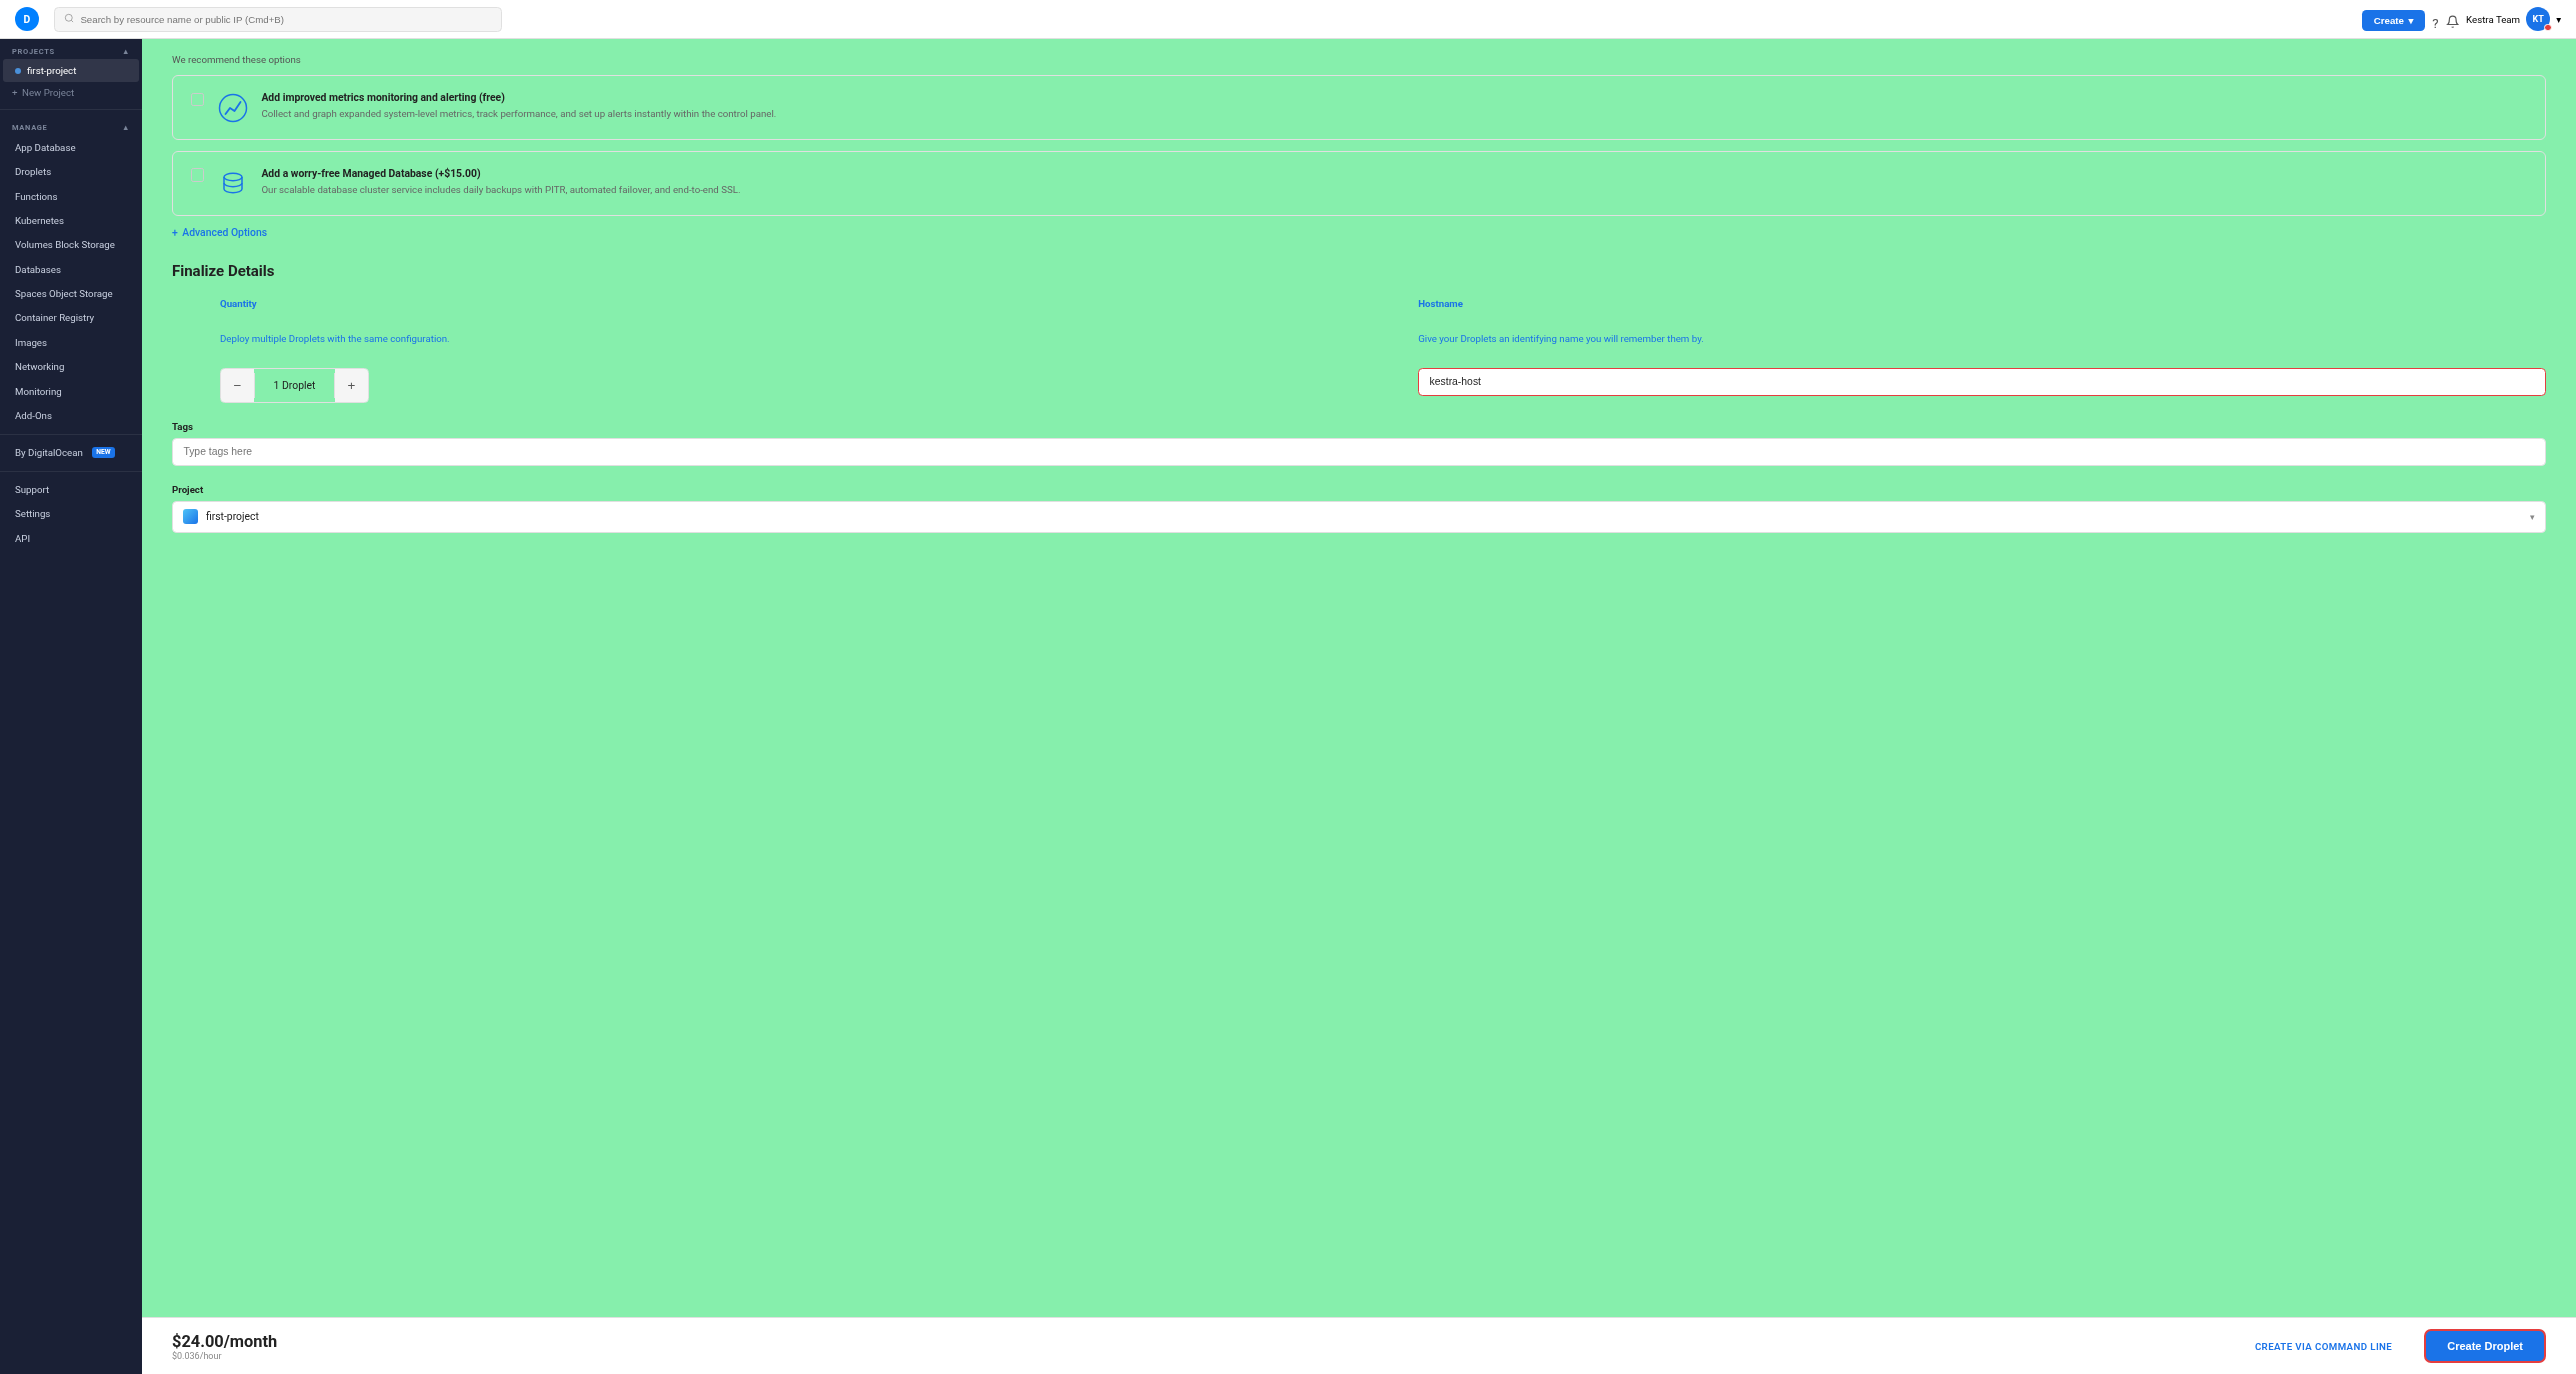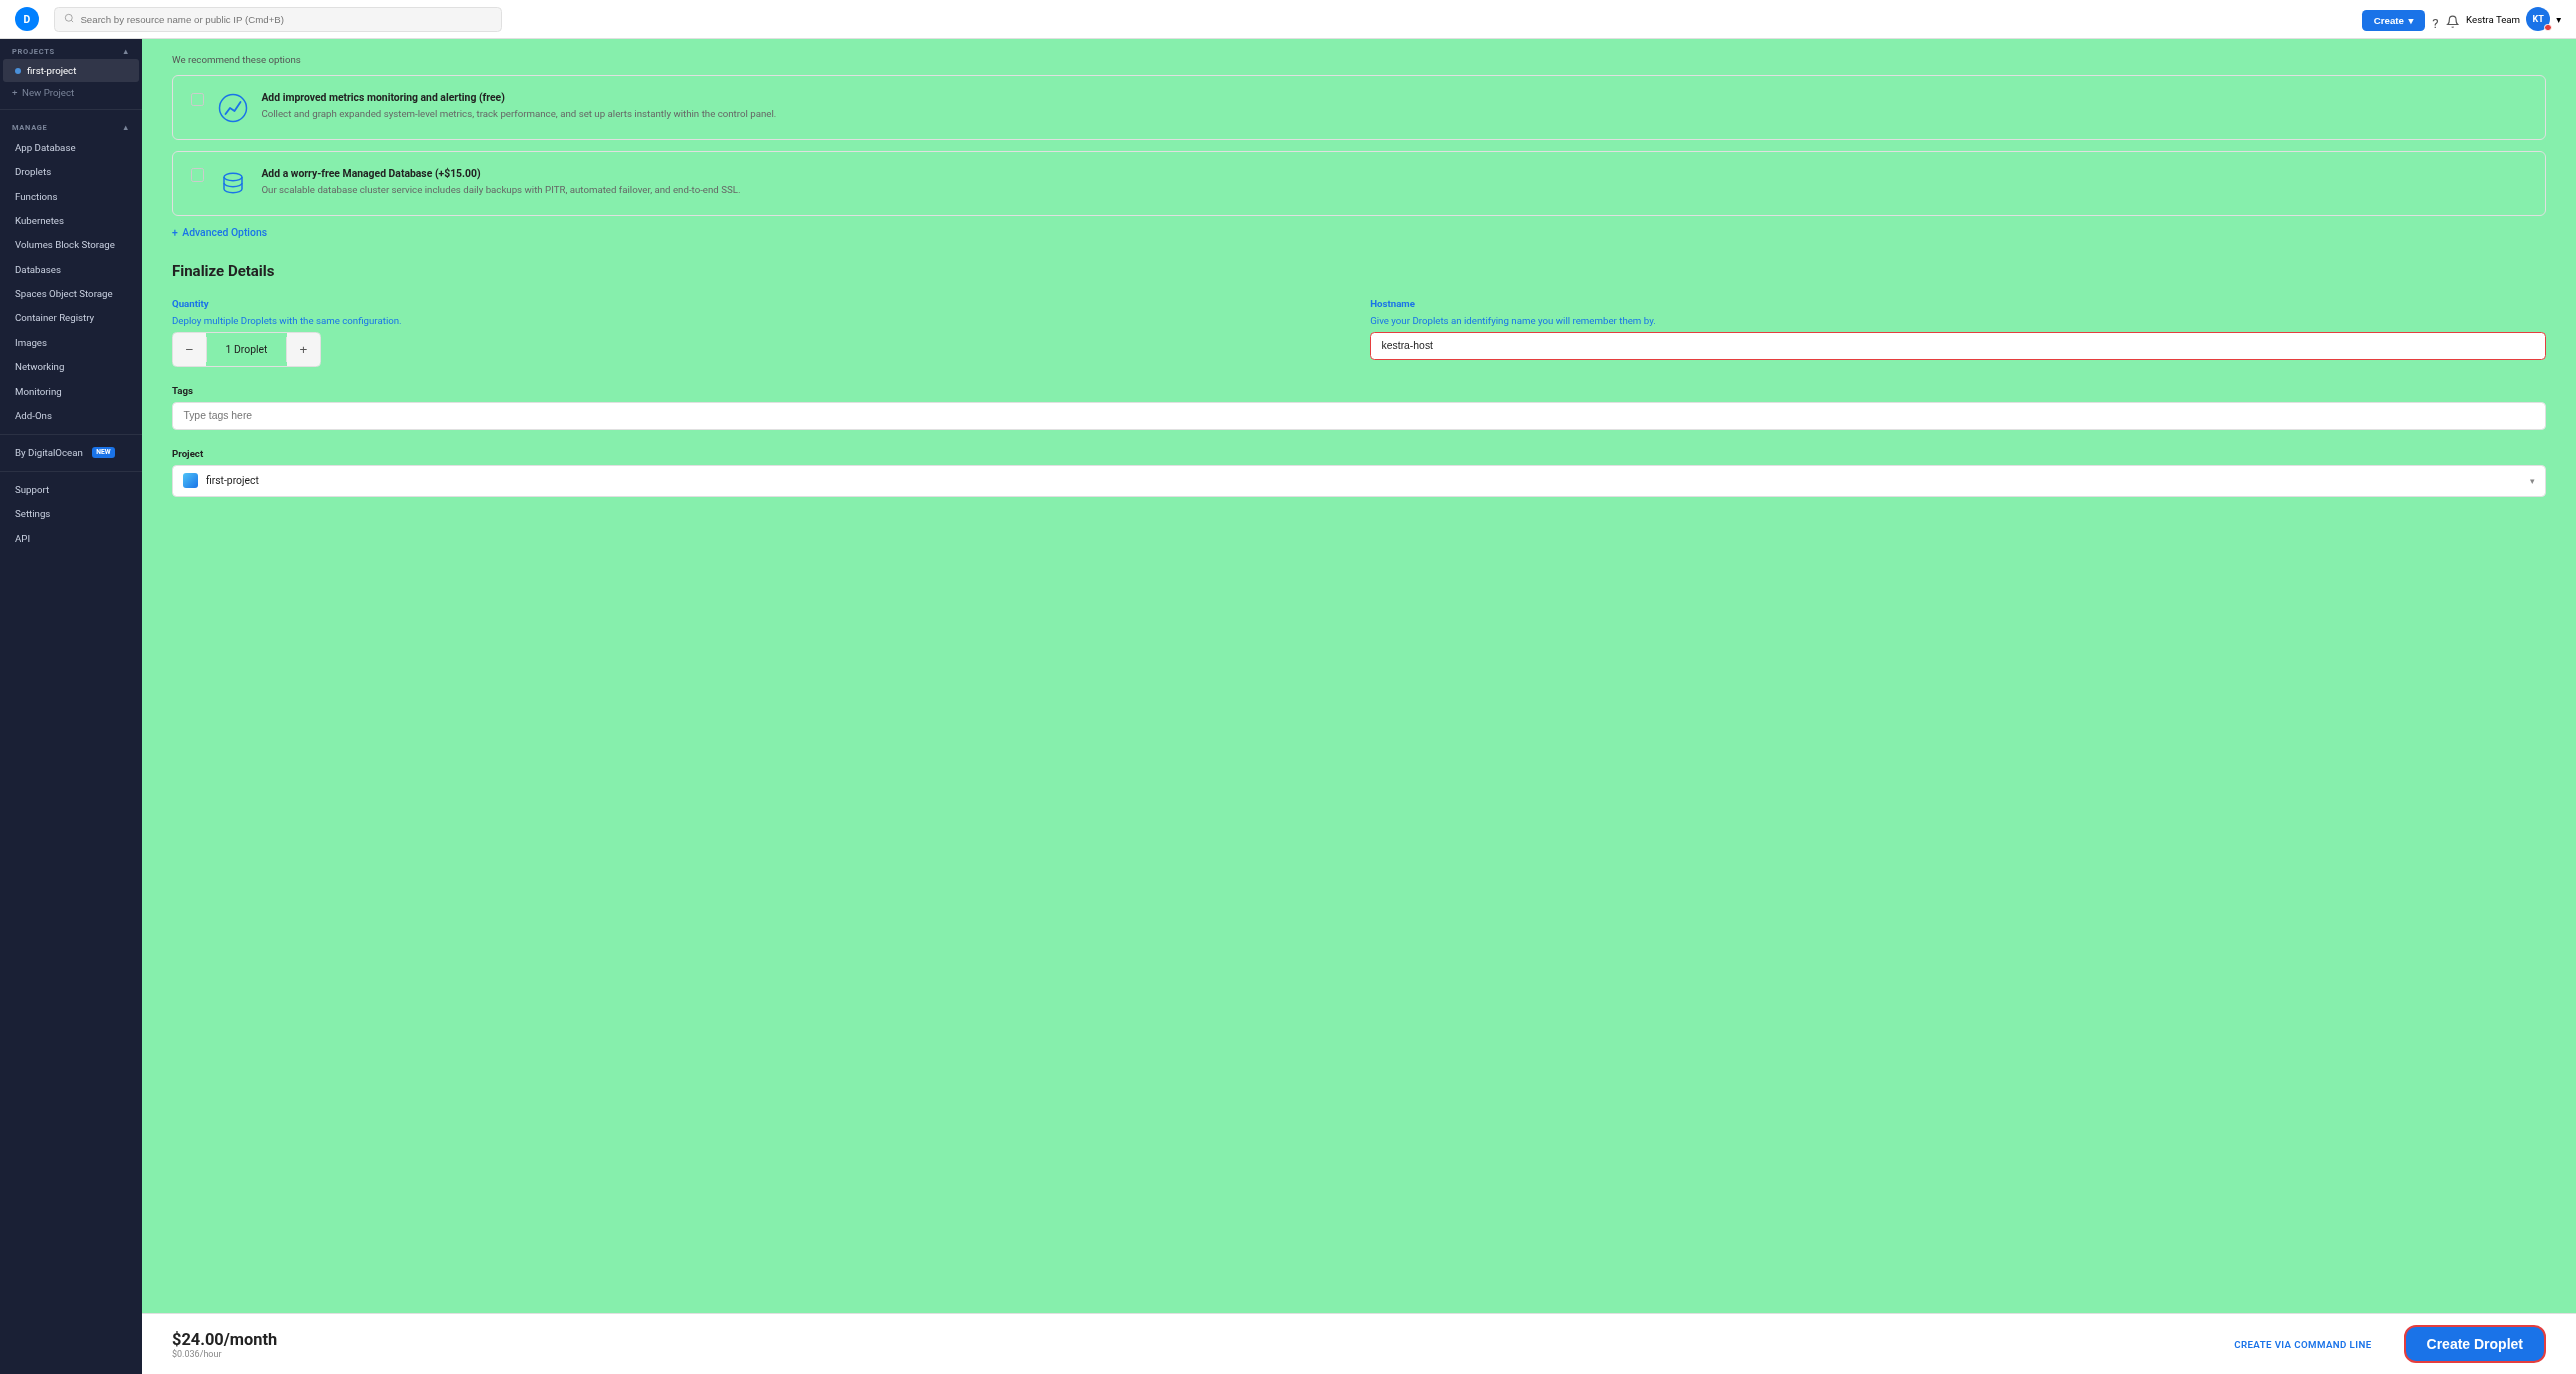--- a/index.html
+++ b/index.html
@@ -68,21 +68,21 @@
 
     
     .advanced-options {
       display: flex; align-items: center; gap: 4.5px; color: #1a73e8;
       font-size: 10.4px; font-weight: 500; cursor: pointer; margin: 7.5px 0 22.4px;
     }
 
     
     .section-title { font-size: 15px; font-weight: 700; color: #222; margin-bottom: 18px; }
     .finalize-grid { display: grid; grid-template-columns: 1fr 1fr; gap: 22.4px; margin-bottom: 18px; }
-    .field-group { display: flex; flex-direction: column; gap: 6px; }
+    .field-group { display: flex; flex-direction: column; gap: 24px; margin-left: 48px; }
     .field-label { font-size: 9.7px; font-weight: 700; color: #1a73e8; }
     .field-desc { font-size: 9.7px; color: #1a73e8; }
     .quantity-control { display: flex; align-items: center; border: 0.7px solid #e0e0e0; border-radius: 4.5px; overflow: hidden; width: 149px; }
     .qty-btn { width: 33px; height: 33px; border: none; background: #f5f5f5; cursor: pointer; font-size: 13.4px; color: #555; display: flex; align-items: center; justify-content: center; }
     .qty-display { flex: 1; text-align: center; font-size: 10.4px; color: #222; padding: 6px; border-left: 0.7px solid #e0e0e0; border-right: 0.7px solid #e0e0e0; }
     .hostname-input {
       border: 1.5px solid #e53e3e; border-radius: 4.5px; padding: 7.5px 10.4px;
       font-size: 10.4px; color: #222; width: 100%; outline: none;
     }
     .tags-input {
@@ -105,21 +105,21 @@
       padding: 11px 30px; display: flex; align-items: center; justify-content: space-between;
       flex-shrink: 0;
     }
     .footer-price { }
     .footer-price-main { font-size: 16.4px; font-weight: 700; color: #222; }
     .footer-price-sub { font-size: 9px; color: #888; }
     .footer-actions { display: flex; align-items: center; gap: 32px; }
     .cmd-line-link { color: #1a73e8; font-size: 9.7px; font-weight: 600; text-transform: uppercase; letter-spacing: 0.4px; cursor: pointer; text-decoration: none; }
     .create-droplet-btn {
       background: #1a73e8; color: #fff; border: 2.2px solid #e53e3e;
-      border-radius: 12px; padding: 9px 21px; font-size: 14px; font-weight: 700;
+      border-radius: 7px; padding: 9px 21px; font-size: 11px; font-weight: 700;
       cursor: pointer;
     }
 
     
     .chevron { font-size: 9px; color: #888; }
   </style>
 </head>
 <body>
 
 <div class="topnav">

